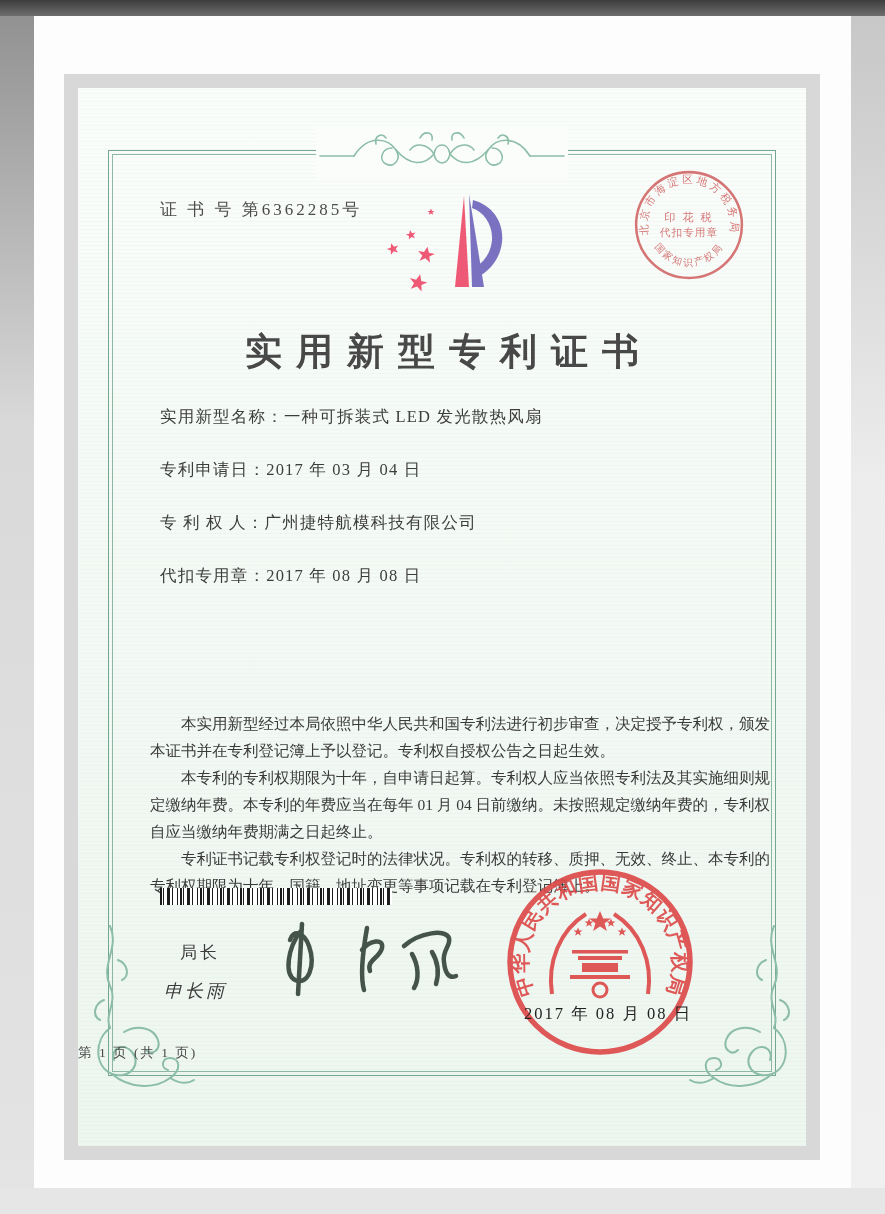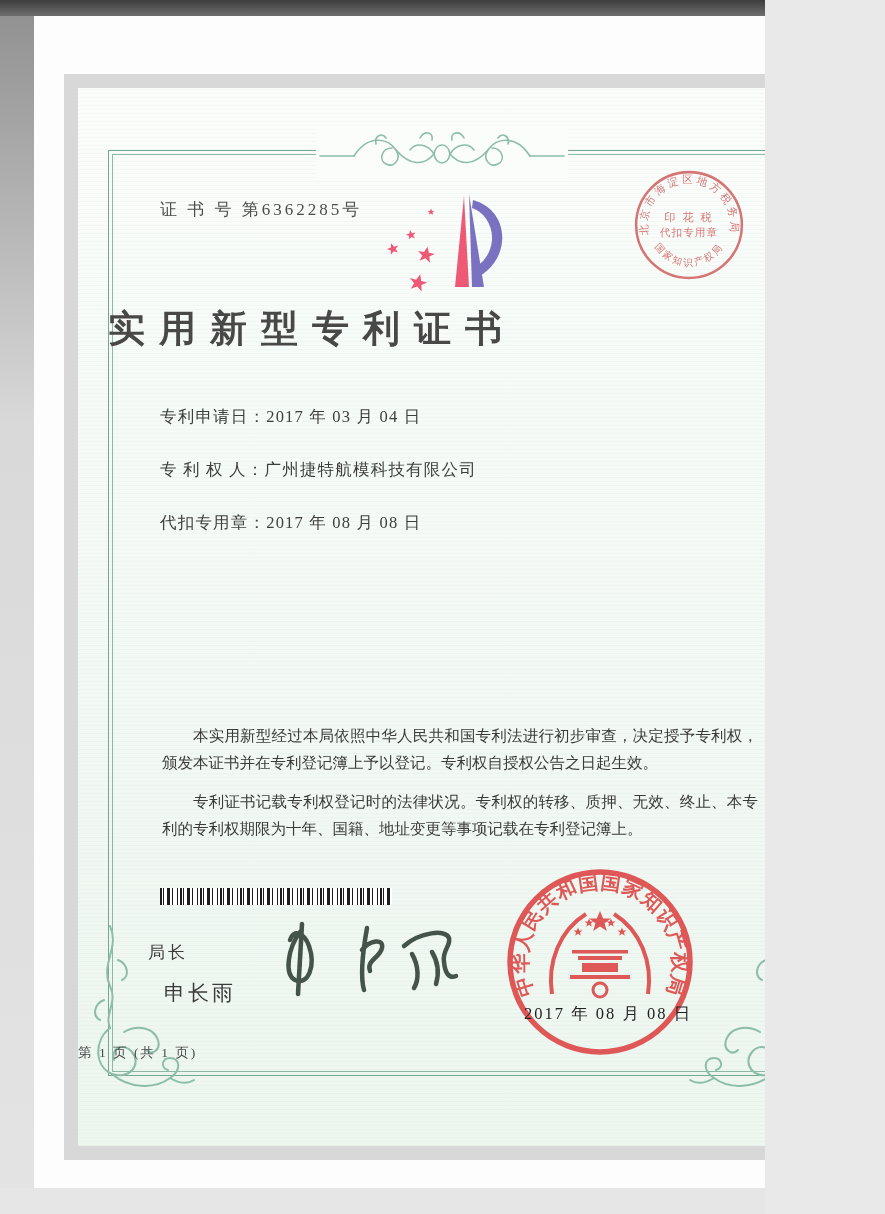--- a/index.html
+++ b/index.html
@@ -1,17 +1,17 @@
 <!DOCTYPE html>
 <html style="--border_green: #74a691; --flourish_green: #8cbda8; --seal_red: #dd4747; --stamp_red: #cf5f5f; --logo_red: #ee5a75; --logo_purple: #7a72c0; --signature_ink: #44544b;"><head>
 <meta charset="utf-8">
 <style>
   html,body{margin:0;padding:0;background:#e9e9e9;}
   *{box-sizing:border-box;}
-  .scene{position:relative;width:765px;height:1214px;overflow:hidden;
+  .scene{position:relative;width:885px;height:1214px;overflow:hidden;
          font-family:"Liberation Serif","DejaVu Serif",serif;}
   
   .bevel-top{position:absolute;left:0;top:0;right:0;height:16px;
     background:linear-gradient(180deg,#3d3d3d,#6e6e6e);}
   .bevel-left{position:absolute;left:0;top:0;bottom:0;width:34px;
     background:linear-gradient(180deg,#8f8f8f,#d9d9d9 35%,#e4e4e4);}
   .bevel-right{position:absolute;right:0;top:0;bottom:0;width:34px;
     background:linear-gradient(180deg,#c6c6c6,#ededed 40%,#f0f0f0);}
   .bevel-bottom{position:absolute;left:0;bottom:0;right:0;height:26px;
     background:#e6e6e6;}
@@ -30,35 +30,35 @@
     border:1px solid var(--border_green,#74a691);opacity:.8;}
   .ornament-top{position:absolute;left:50%;top:38px;transform:translateX(-50%);
     width:252px;height:52px;background:#fbfdfb;}
   .flourish{position:absolute;width:112px;height:190px;}
   .flourish.bl{left:6px;bottom:36px;}
   .flourish.br{right:6px;bottom:36px;transform:scaleX(-1);}
   
   .cert-no{position:absolute;left:82px;top:110px;font-size:17px;letter-spacing:3px;color:#4d4d4d;}
   .logo{position:absolute;left:302px;top:98px;width:125px;height:114px;}
   .stamp{position:absolute;left:552px;top:78px;width:118px;height:118px;opacity:.85;}
-  .title{position:absolute;left:0;top:216px;width:100%;text-align:left;
-    font-size:37px;font-weight:600;letter-spacing:14px;text-indent:14px;color:#484848;padding-left:16px;}
+  .title{position:absolute;left:0;top:239px;width:100%;text-align:center;
+    font-size:37px;font-weight:600;letter-spacing:14px;text-indent:14px;color:#484848;}
   .fields{position:absolute;left:82px;top:318px;right:40px;}
   .field{margin-bottom:31px;font-size:16.5px;line-height:22px;letter-spacing:1.2px;color:#3d3d3d;}
   .field .lbl{white-space:pre;}
   .body-text{position:absolute;left:72px;top:622px;width:620px;font-size:15.5px;
     line-height:27px;text-align:justify;color:#3a3a3a;}
-  .body-text p{margin:12px;text-indent:2em;}
+  .body-text p{margin:0;text-indent:2em;}
   .barcode{position:absolute;left:82px;top:800px;width:232px;height:17px;
     background:repeating-linear-gradient(90deg,
       #1c1c1c 0 2px,#fff 2px 3px,#1c1c1c 3px 4px,#fff 4px 7px,
       #1c1c1c 7px 10px,#fff 10px 12px,#1c1c1c 12px 13px,#fff 13px 17px,
       #1c1c1c 17px 18px,#fff 18px 20px);}
-  .signer-title{position:absolute;left:70px;top:853px;font-size:17px;letter-spacing:3px;color:#3b3b3b;}
-  .signer-name{position:absolute;left:86px;top:891px;font-size:21px;letter-spacing:3px;color:#3b3b3b;}
+  .signer-title{position:absolute;left:102px;top:853px;font-size:17px;letter-spacing:3px;color:#3b3b3b;}
+  .signer-name{position:absolute;left:86px;top:891px;font-size:18px;letter-spacing:3px;color:#3b3b3b;font-style:italic;}
   .signature{position:absolute;left:192px;top:828px;width:210px;height:95px;}
   .seal{position:absolute;left:424px;top:776px;width:196px;height:196px;opacity:.9;}
   .seal-date{position:absolute;left:446px;top:915px;font-size:16.5px;letter-spacing:2px;
     color:#1f1f1f;z-index:5;}
   .footer{position:absolute;left:0;top:956px;width:100%;text-align:left;
     font-size:13.5px;letter-spacing:2px;color:#4a4a4a;}
 </style>
 </head>
 <body>
 
@@ -144,32 +144,36 @@
         <textPath href="#stampBottom" startOffset="50%" text-anchor="middle">国家知识产权局</textPath>
       </text>
       <text x="58" y="54" text-anchor="middle" font-size="11" letter-spacing="2" fill="var(--stamp_red,#cf5f5f)">印 花 税</text>
       <text x="58" y="69" text-anchor="middle" font-size="10.5" letter-spacing="1" fill="var(--stamp_red,#cf5f5f)">代扣专用章</text>
     </svg>
 
     <div class="title">实用新型专利证书</div>
 
     <div class="fields">
       <div class="field">
+        <span class="lbl">实用新型名称：</span><span>一种可拆装式 LED 发光散热风扇</span>
+      </div>
+      <div class="field">
         <span class="lbl">专利申请日：</span><span>2017 年 03 月 04 日</span>
       </div>
       <div class="field">
         <span class="lbl">专 利 权 人：</span><span>广州捷特航模科技有限公司</span>
       </div>
       <div class="field">
         <span class="lbl">代扣专用章：</span><span>2017 年 08 月 08 日</span>
       </div>
     </div>
 
     <div class="body-text">
       <p>本实用新型经过本局依照中华人民共和国专利法进行初步审查，决定授予专利权，颁发本证书并在专利登记簿上予以登记。专利权自授权公告之日起生效。</p>
+      <p>本专利的专利权期限为十年，自申请日起算。专利权人应当依照专利法及其实施细则规定缴纳年费。本专利的年费应当在每年 01 月 04 日前缴纳。未按照规定缴纳年费的，专利权自应当缴纳年费期满之日起终止。</p>
       <p>专利证书记载专利权登记时的法律状况。专利权的转移、质押、无效、终止、本专利的专利权期限为十年、国籍、地址变更等事项记载在专利登记簿上。</p>
     </div>
 
     <div class="barcode"></div>
 
     <div class="signer-title">局长</div>
     <div class="signer-name">申长雨</div>
 
     <svg class="signature" viewBox="0 0 210 95">
       <g fill="none" stroke="var(--signature_ink,#44544b)" stroke-width="4.5" stroke-linecap="round" stroke-linejoin="round">

